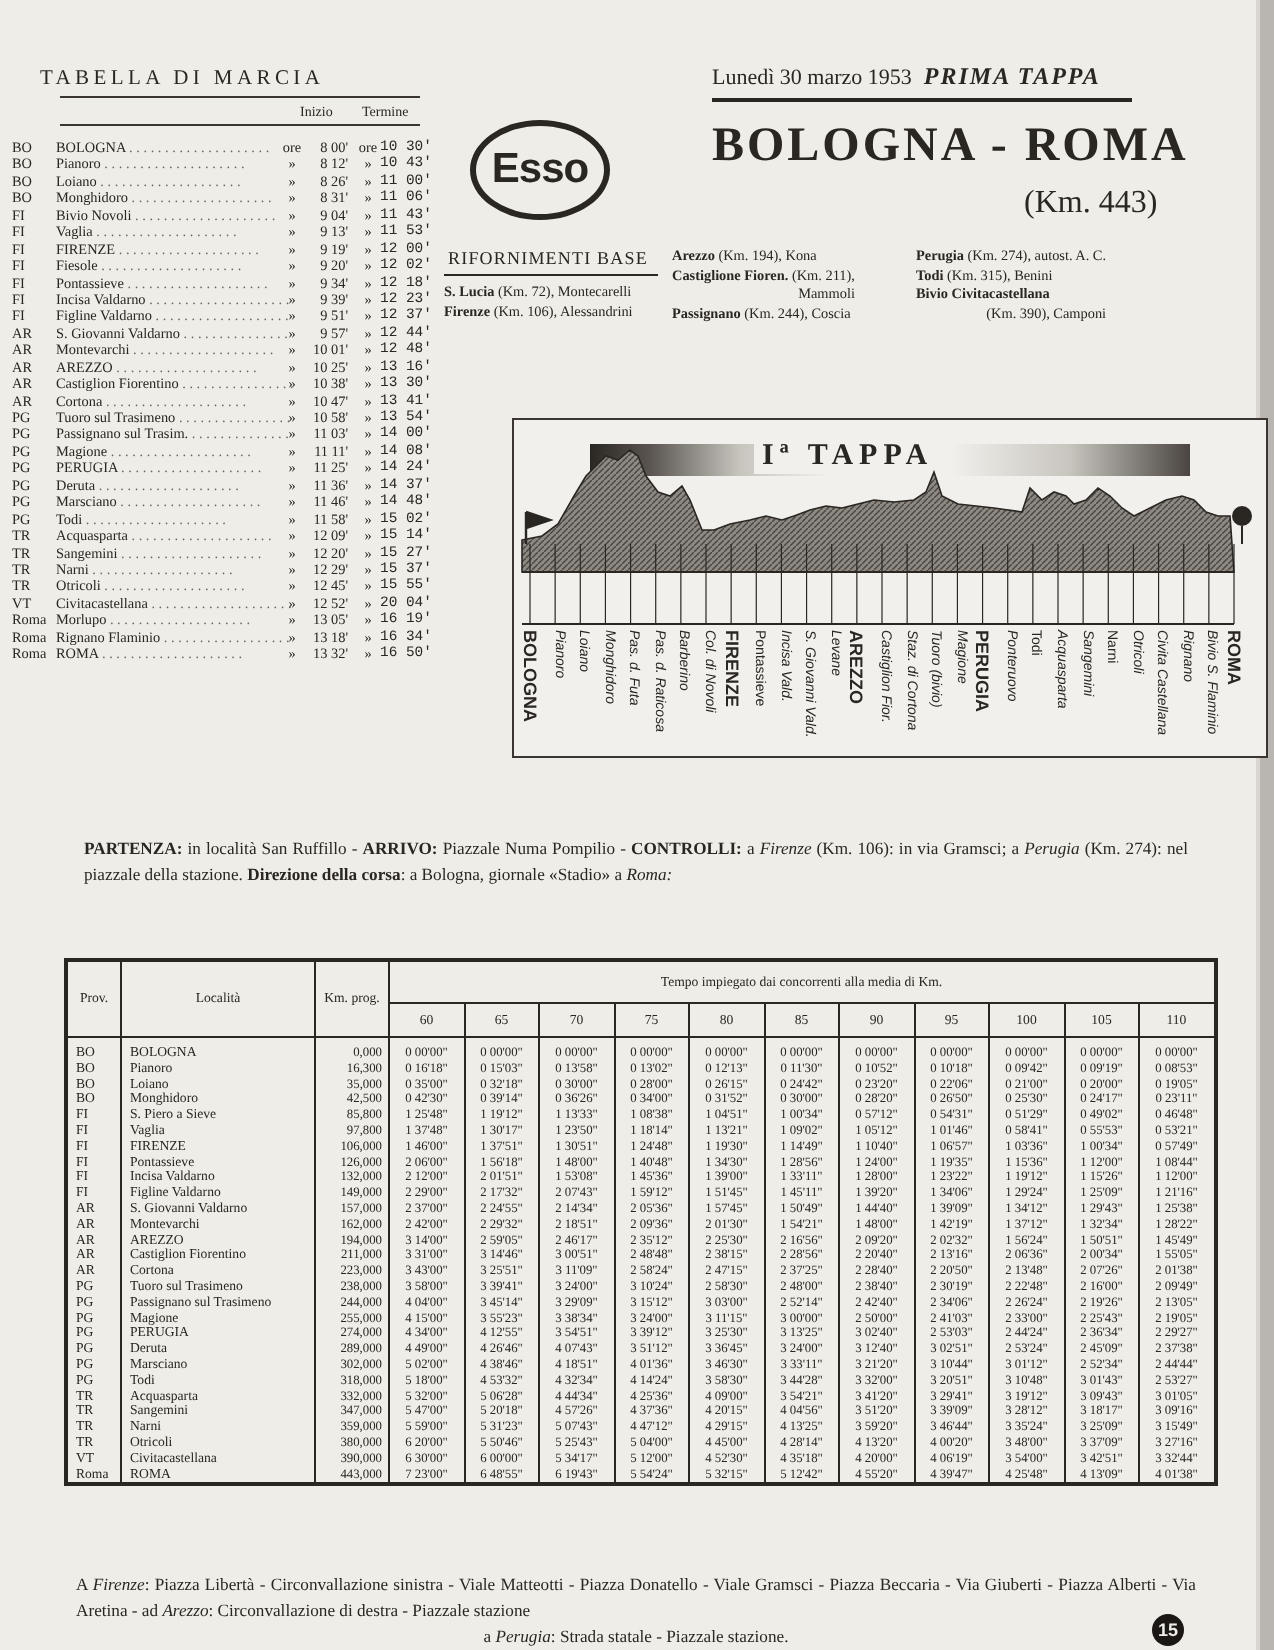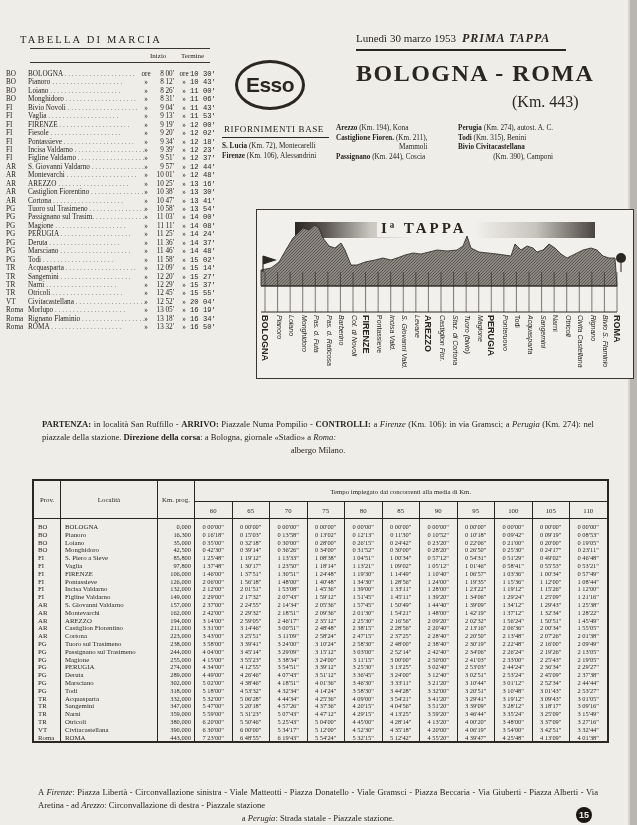--- a/index.html
+++ b/index.html
@@ -429,21 +429,20 @@
       <div class="prof-town it" style="left: 314.714px; top: 105px;">Otricoli</div>
       <div class="prof-town it" style="left: 327.286px; top: 105px;">Civita Castellana</div>
       <div class="prof-town it" style="left: 339.857px; top: 105px;">Rignano</div>
       <div class="prof-town it" style="left: 352.429px; top: 105px;">Bivio S. Flaminio</div>
       <div class="prof-town big" style="left: 365px; top: 105px;">ROMA</div>
     </div>
 </div>
 
 <div class="partenza">
   <div><b>PARTENZA:</b><span> in località San Ruffillo - </span><b>ARRIVO:</b><span> Piazzale Numa Pompilio - </span><b>CONTROLLI:</b><span> a </span><i>Firenze</i><span> (Km. 106): in via Gramsci; a </span><i>Perugia</i><span> (Km. 274): nel piazzale della stazione. </span><b>Direzione della corsa</b><span>: a Bologna, giornale «Stadio» a </span><i>Roma:</i></div>
-  <div class="c">albergo Milano.</div>
 </div>
 
 <table class="tt" id="times-table" style="border:2px solid #2a2622;">
   <thead>
     <tr class="hdr1">
       <th rowspan="2" style="width:26px;border-left:none;">Prov.</th>
       <th rowspan="2" style="width:96px;">Località</th>
       <th rowspan="2" style="width:36px;">Km. prog.</th>
       <th colspan="11">Tempo impiegato dai concorrenti alla media di Km.</th>
     </tr>

